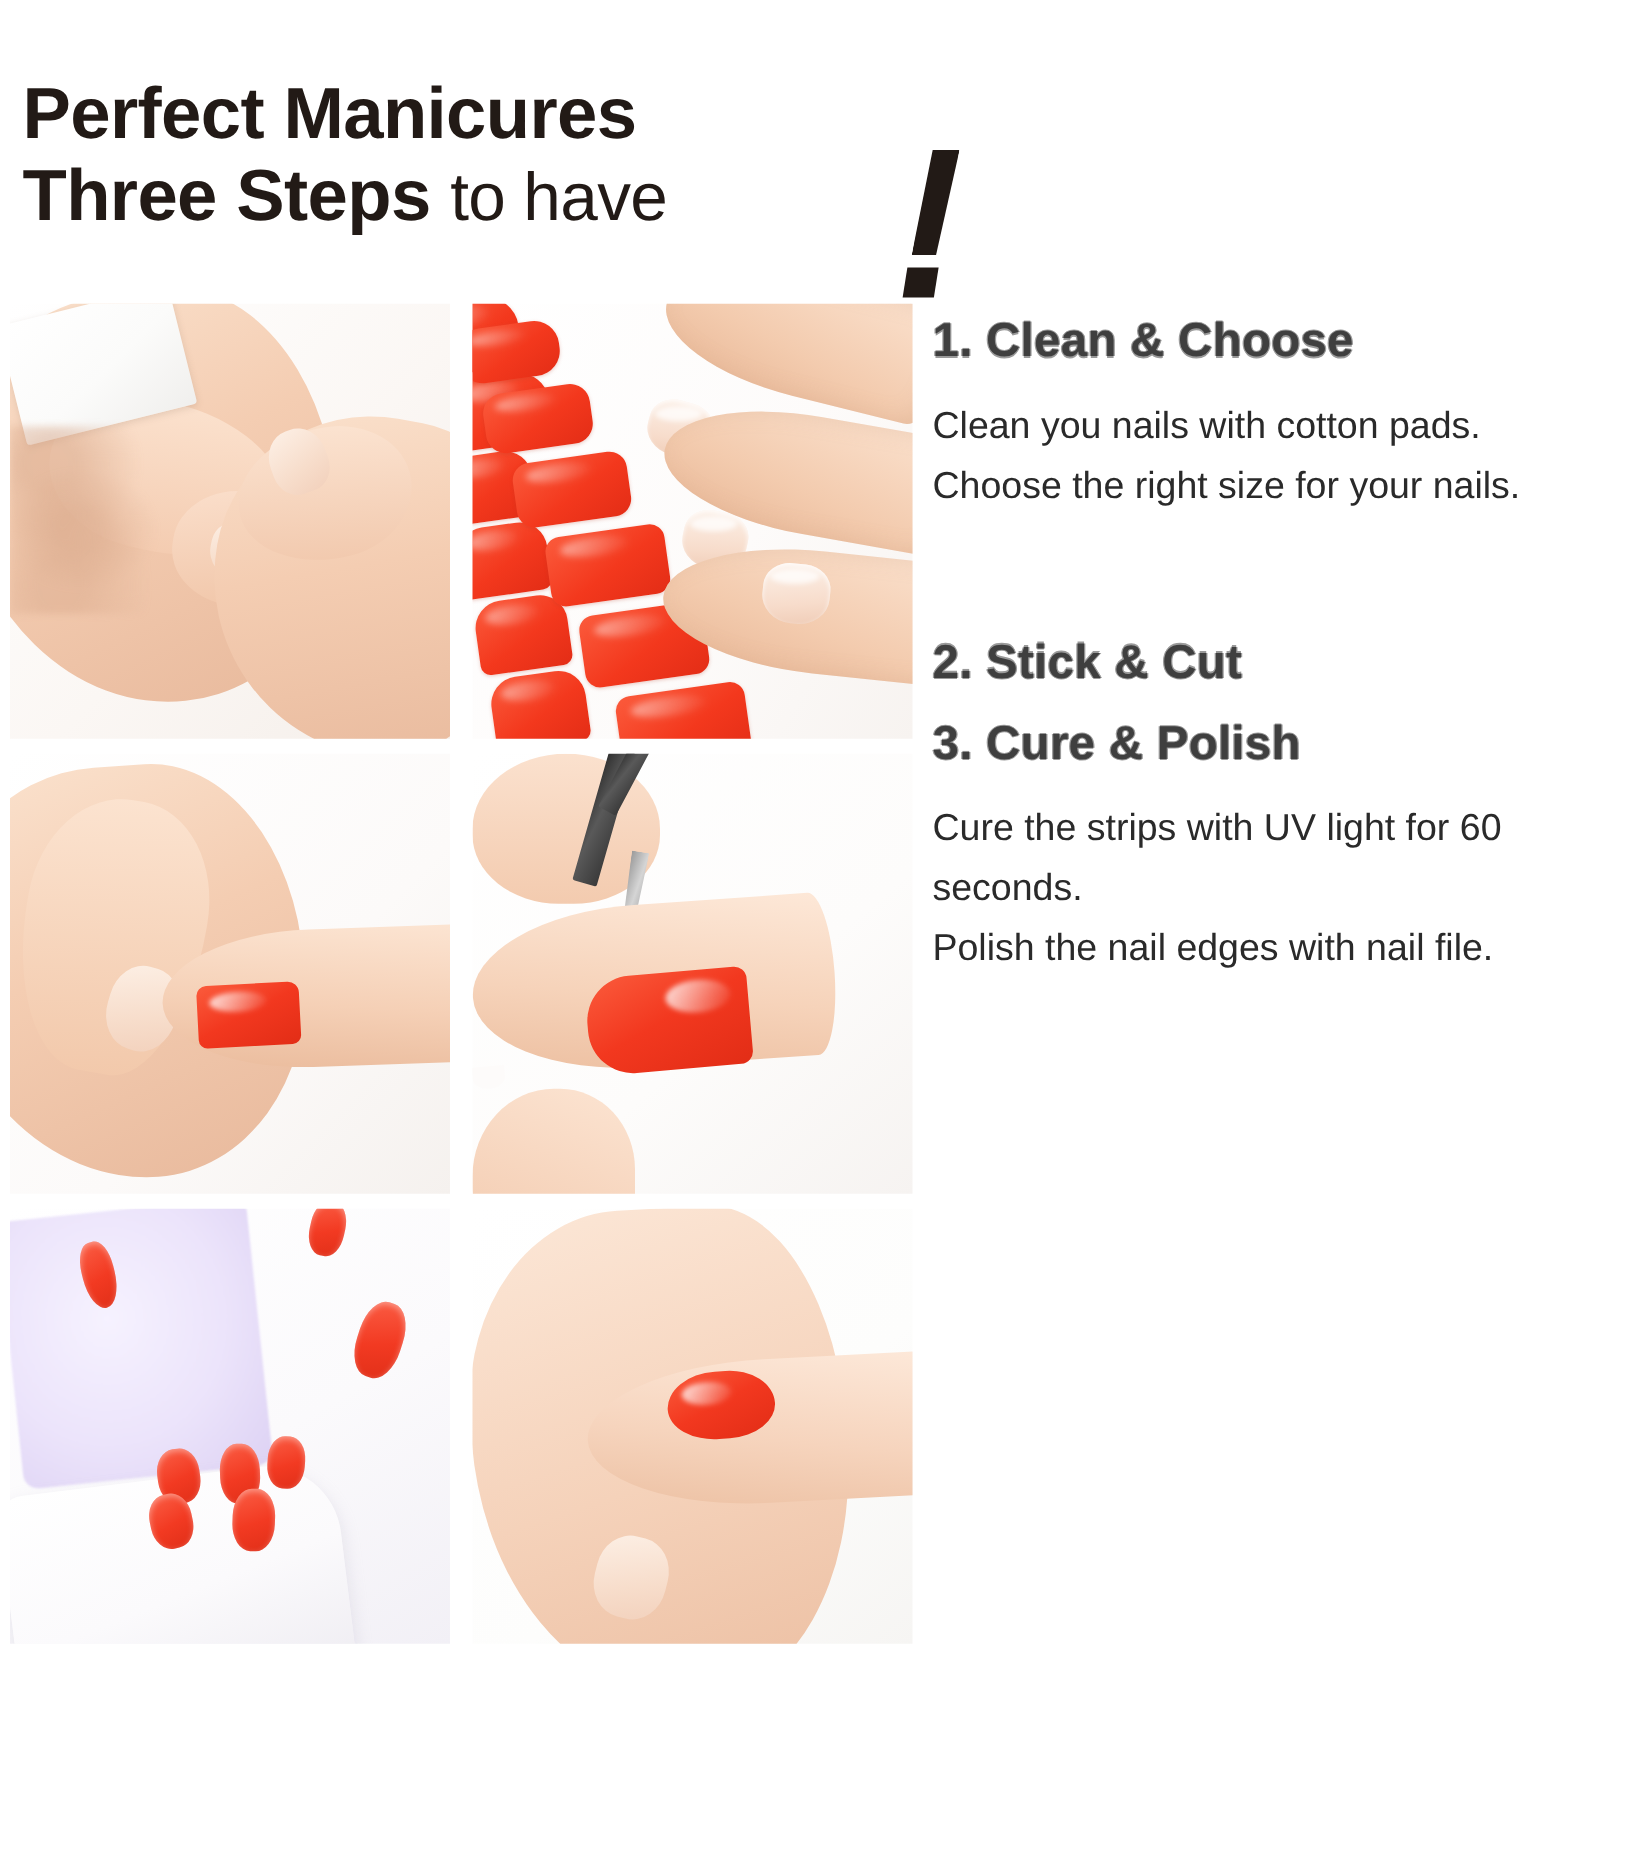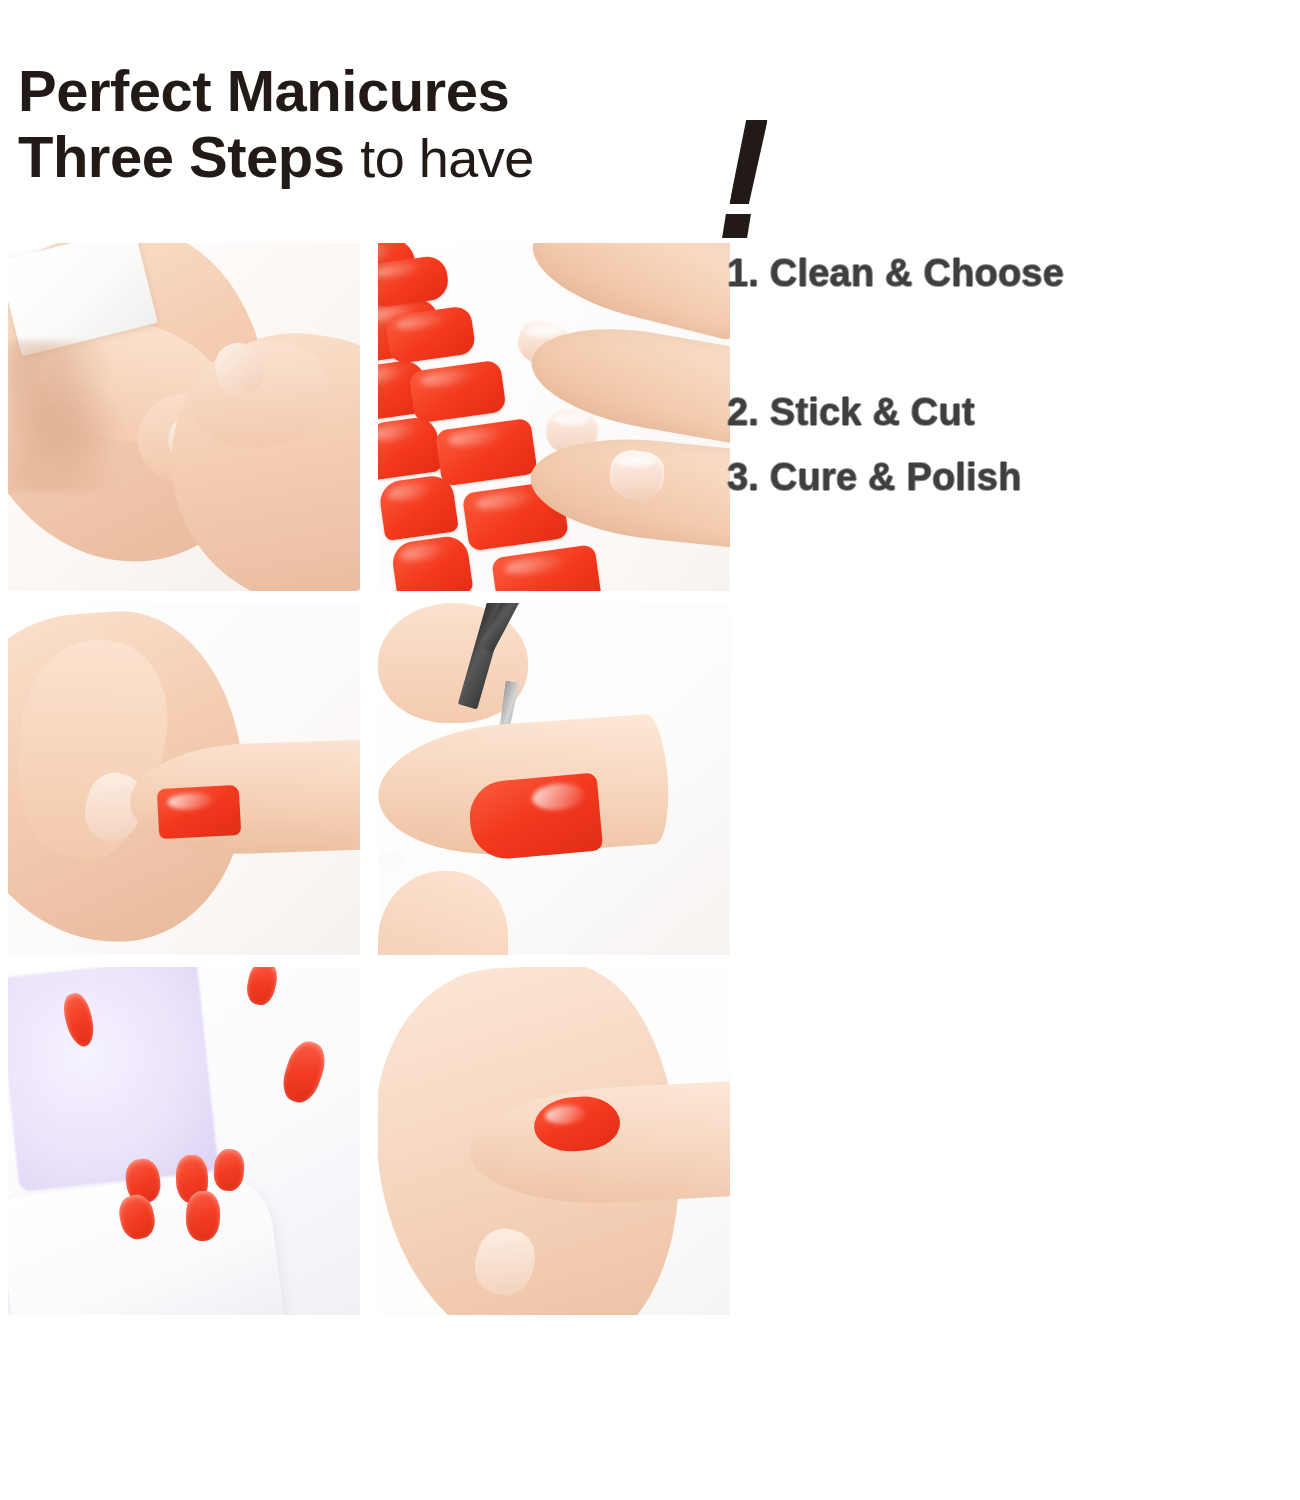--- a/index.html
+++ b/index.html
@@ -300,21 +300,21 @@
   }
   #p6 .rednail {
     left: 156px; top: 130px; width: 86px; height: 54px;
     border-radius: 46% 44% 44% 46% / 52% 52% 48% 48%;
     transform: rotate(-4deg);
   }
 
   
   #steps-col {
     position: absolute;
-    left: 727px;
+    left: 746px;
     top: 252px;
     width: 550px;
   }
   .step { }
   .step-head {
     font-size: 38px;
     font-weight: 700;
     color: #3f3f3f;
     letter-spacing: 0.2px;
     text-shadow:
@@ -465,20 +465,22 @@
     <div class="skin finger-r"></div>
     <div class="nail-red rednail">
       <span class="gloss" style="left:12px;top:8px;width:40px;height:18px;"></span>
     </div>
   </div>
 </div>
 
 <div id="steps-col">
   <div class="step" id="step-1">
     <div class="step-head">1. Clean &amp; Choose</div>
+    <div class="step-body">Clean you nails with cotton pads.<br>Choose the right size for your nails.</div>
   </div>
   <div class="step" id="step-2">
     <div class="step-head">2. Stick &amp; Cut</div>
   </div>
   <div class="step" id="step-3">
     <div class="step-head">3. Cure &amp; Polish</div>
+    <div class="step-body">Cure the strips with UV light for 60 seconds.<br>Polish the nail edges with nail file.</div>
   </div>
 </div>
 
 </body></html>

